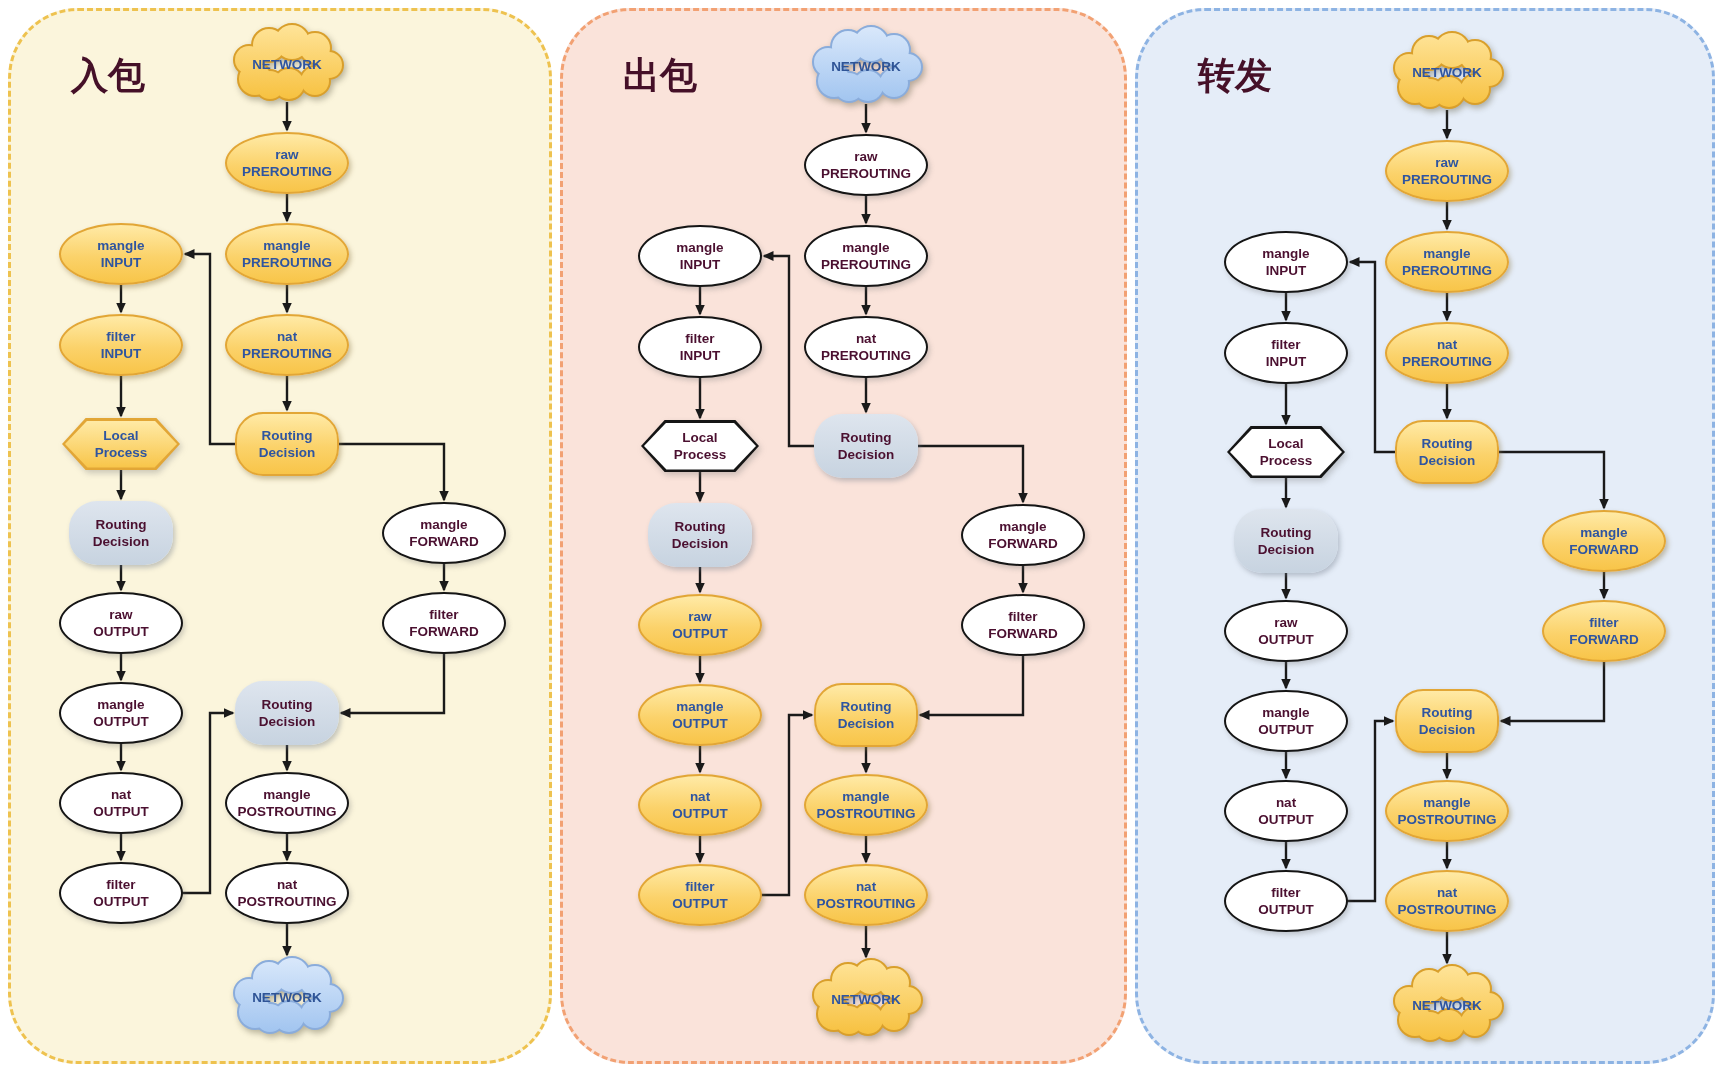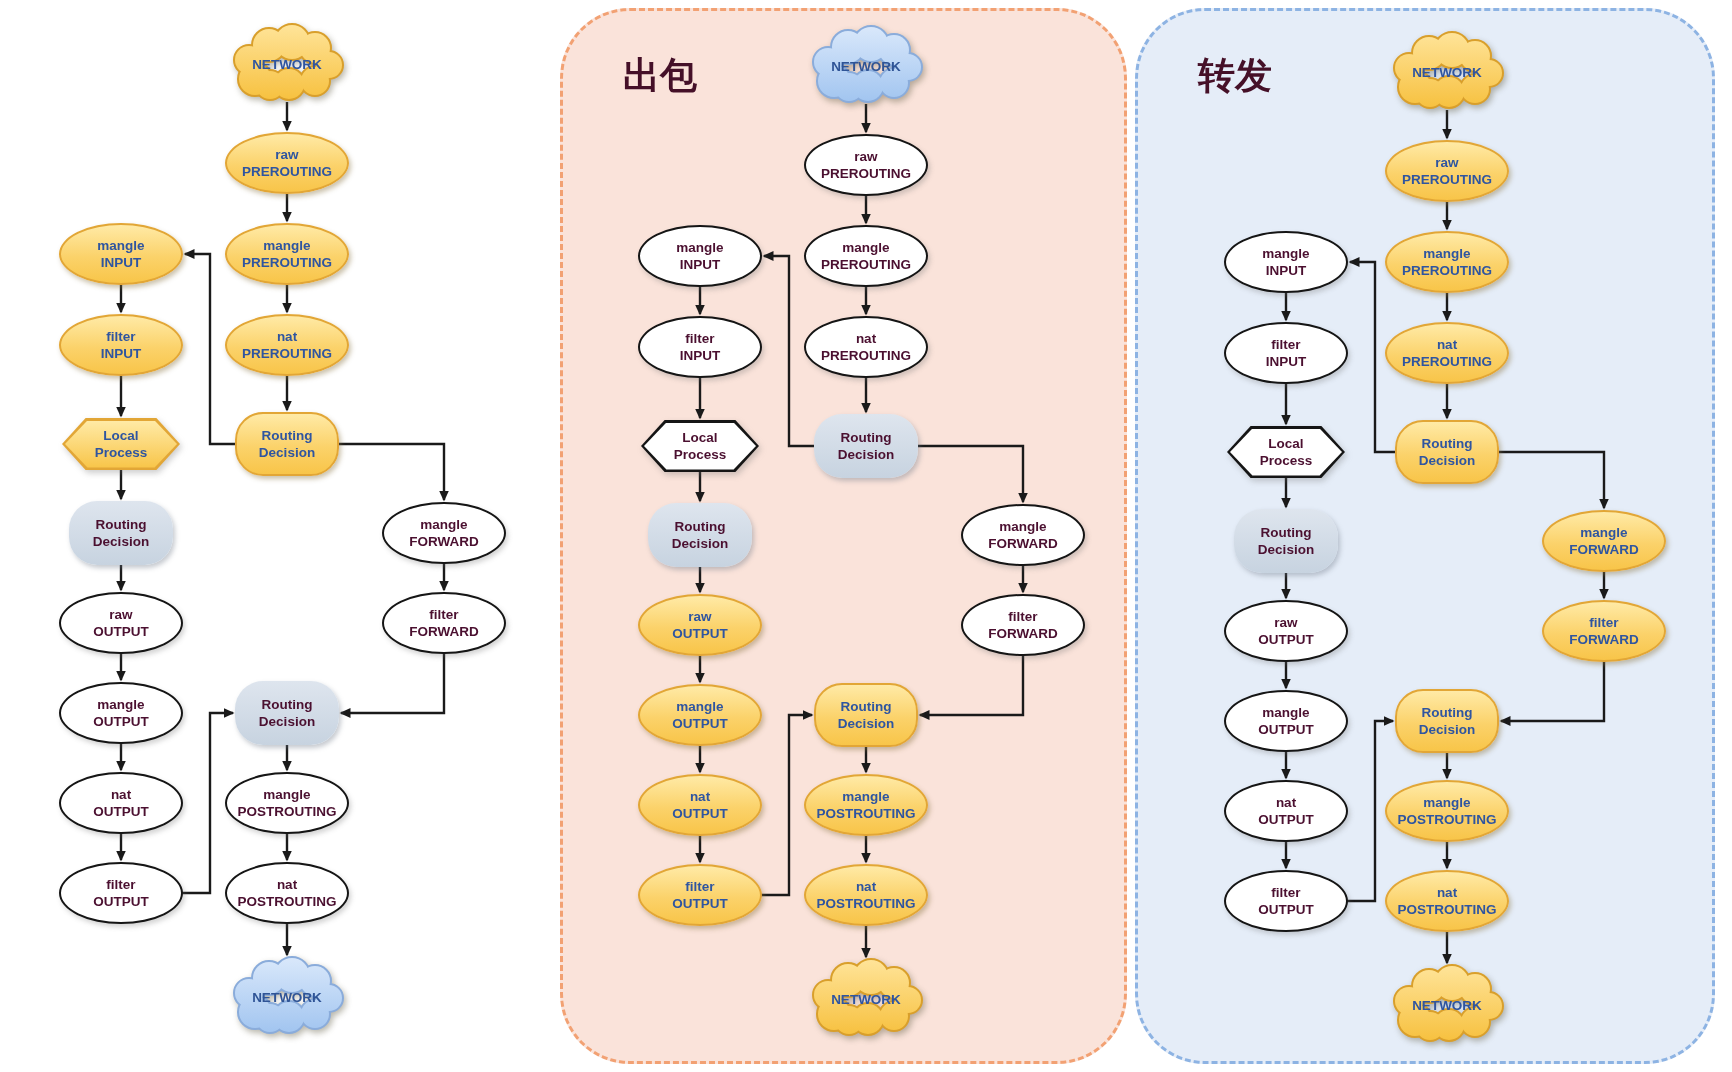--- a/index.html
+++ b/index.html
@@ -97,20 +97,23 @@
       <path d="M 1286 750 L 1286 778" class="edge" marker-end="url(#arrow)"></path>
       <path d="M 1286 840 L 1286 868" class="edge" marker-end="url(#arrow)"></path>
       <path d="M 1346 901 L 1375 901 L 1375 721 L 1393 721" class="edge" marker-end="url(#arrow)"></path>
       <path d="M 1497 452 L 1604 452 L 1604 508" class="edge" marker-end="url(#arrow)"></path>
       <path d="M 1604 570 L 1604 598" class="edge" marker-end="url(#arrow)"></path>
       <path d="M 1604 660 L 1604 721 L 1501 721" class="edge" marker-end="url(#arrow)"></path>
       <path d="M 1447 751 L 1447 778" class="edge" marker-end="url(#arrow)"></path>
       <path d="M 1447 840 L 1447 868" class="edge" marker-end="url(#arrow)"></path>
       <path d="M 1447 930 L 1447 963" class="edge" marker-end="url(#arrow)"></path>
     </svg>
+<div class="panel" style="left: 8px; top: 8px; width: 544px; height: 1056px; background: rgb(251, 245, 220); border-color: rgb(238, 194, 79);">
+      <div class="panel-title">入包</div>
+    </div>
     <div class="node cloudwrap cloud-yellow" style="left: 287px; top: 64px;">
       <svg width="124" height="84" viewBox="0 0 124 84">
         <defs>
           <linearGradient id="grad-incoming-network-in" gradientUnits="userSpaceOnUse" x1="0" y1="0" x2="0" y2="84">
             <stop offset="0" stop-color="#FFE59C"></stop>
             <stop offset="1" stop-color="#F6BE38"></stop>
           </linearGradient>
         </defs>
         <g stroke="#D99F2B" stroke-width="4" fill="none">
           <circle cx="30" cy="57" r="16"></circle>

